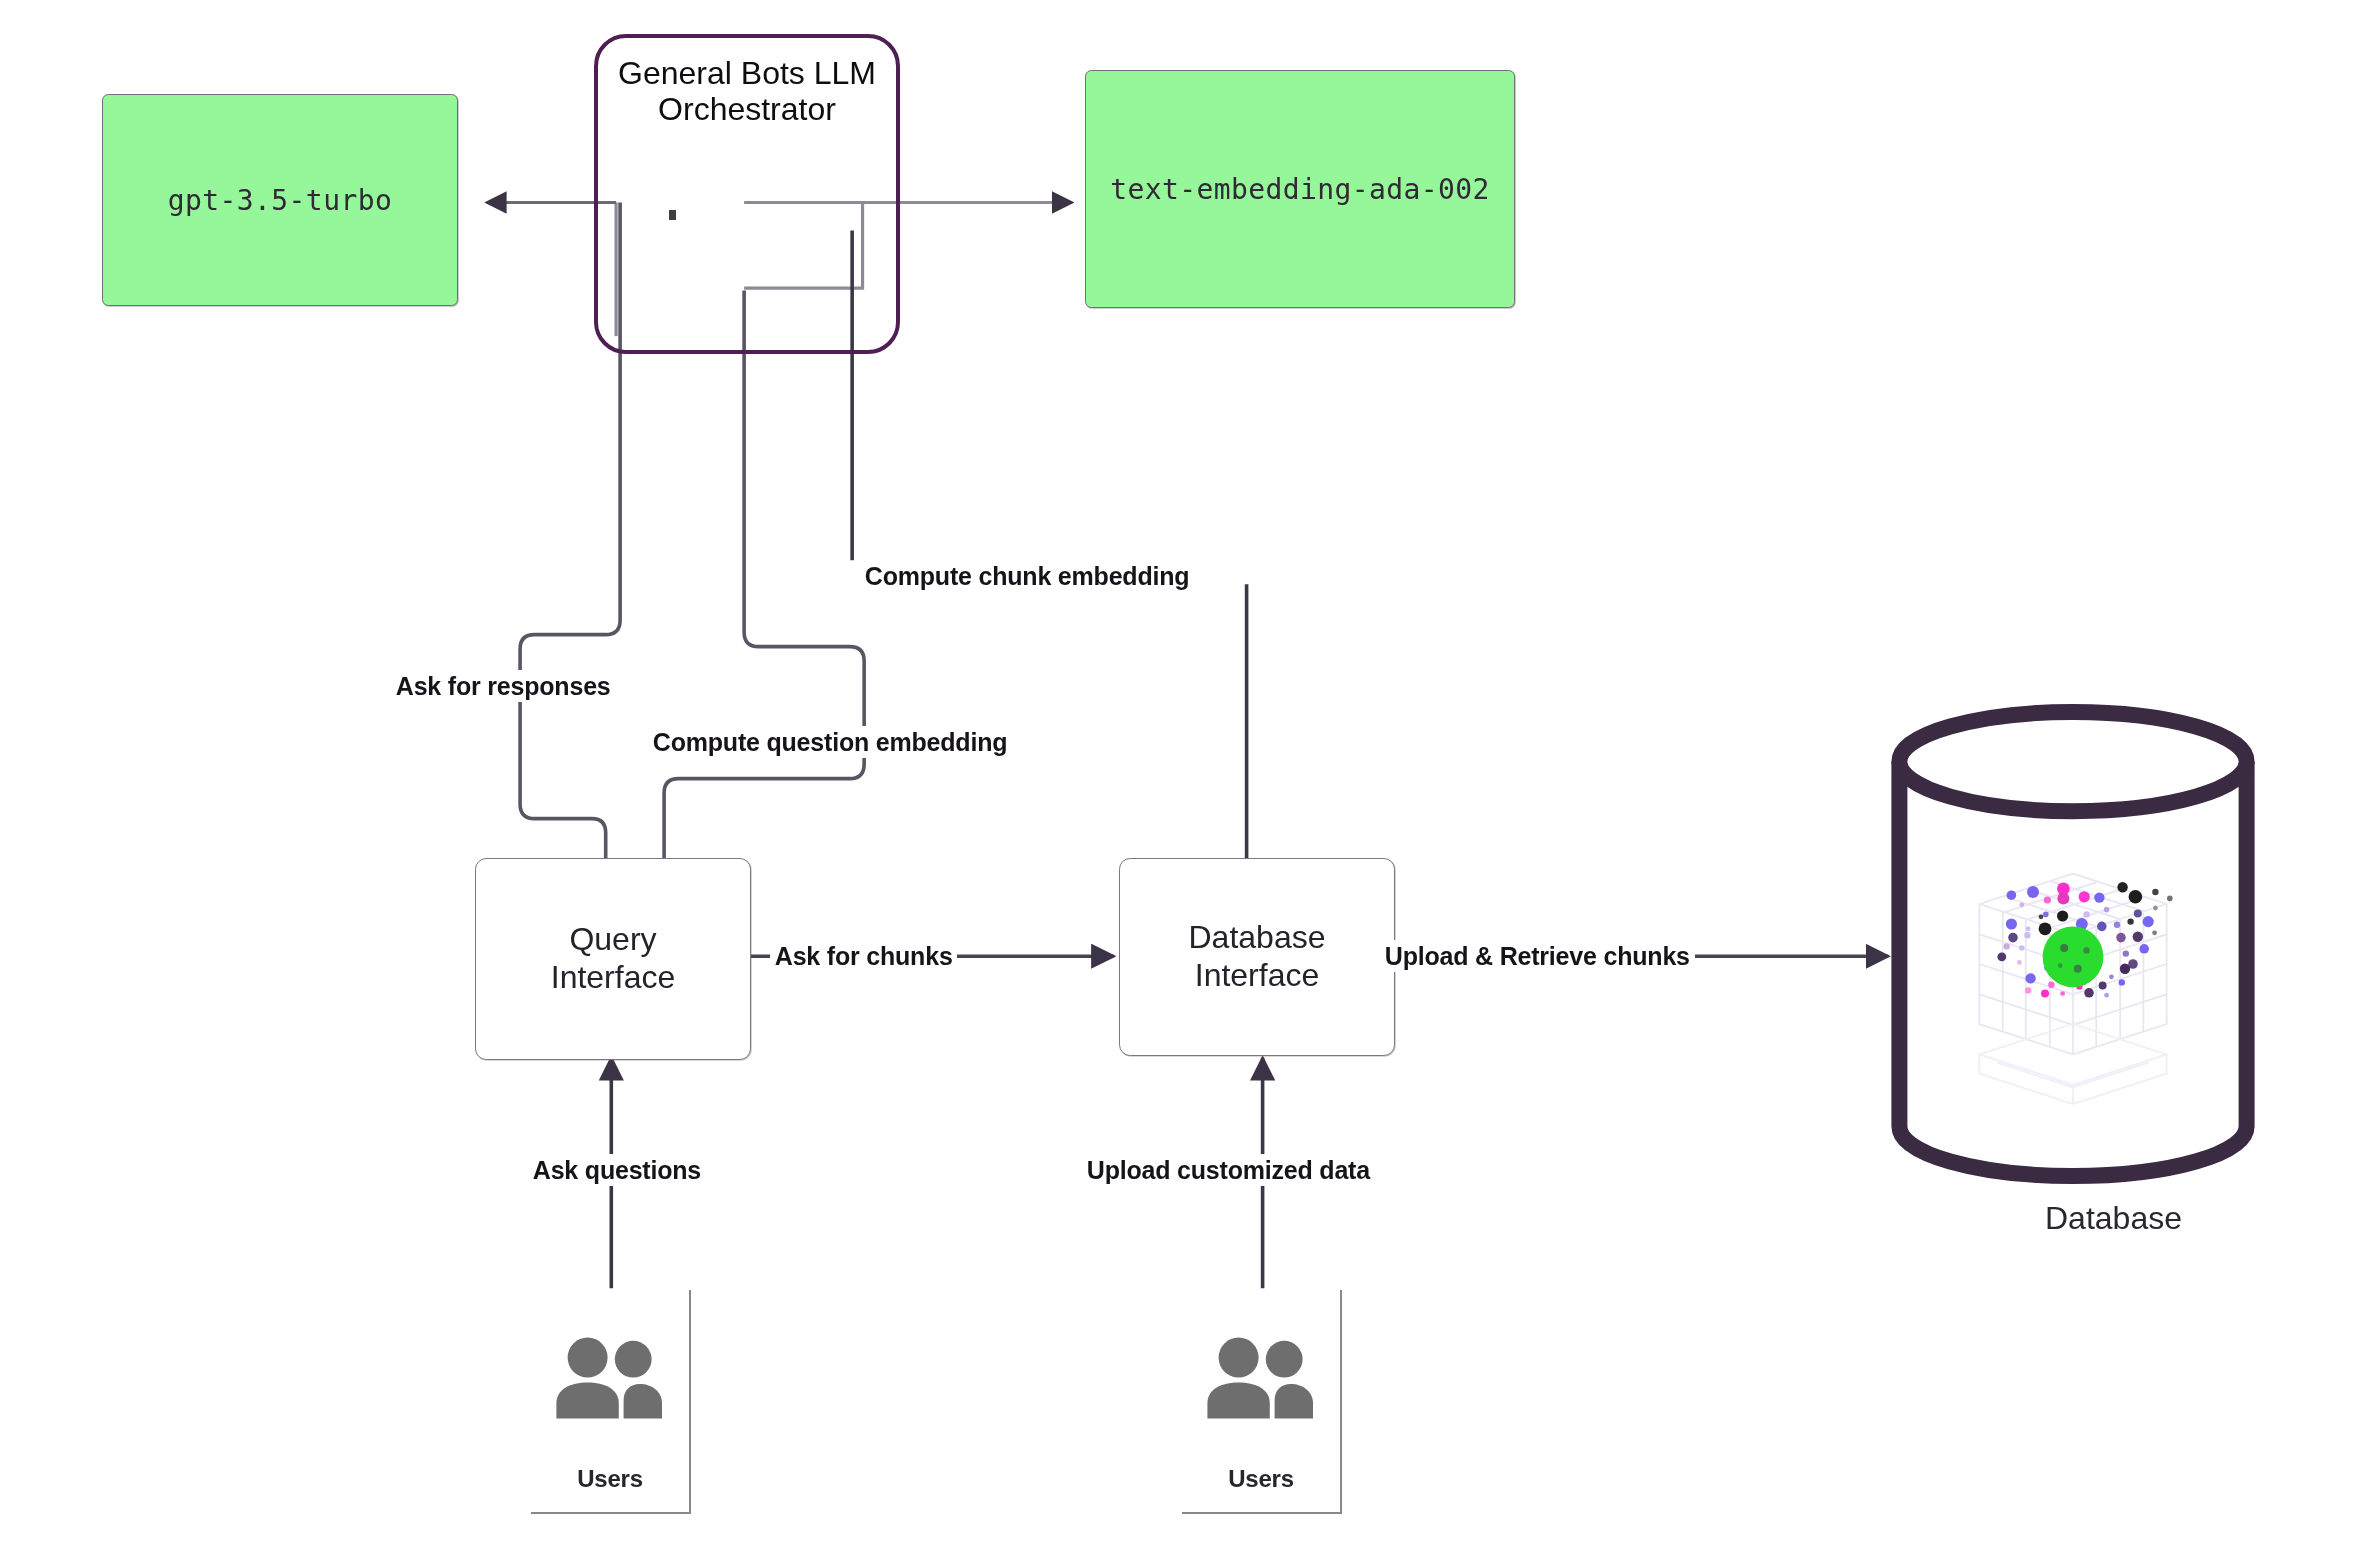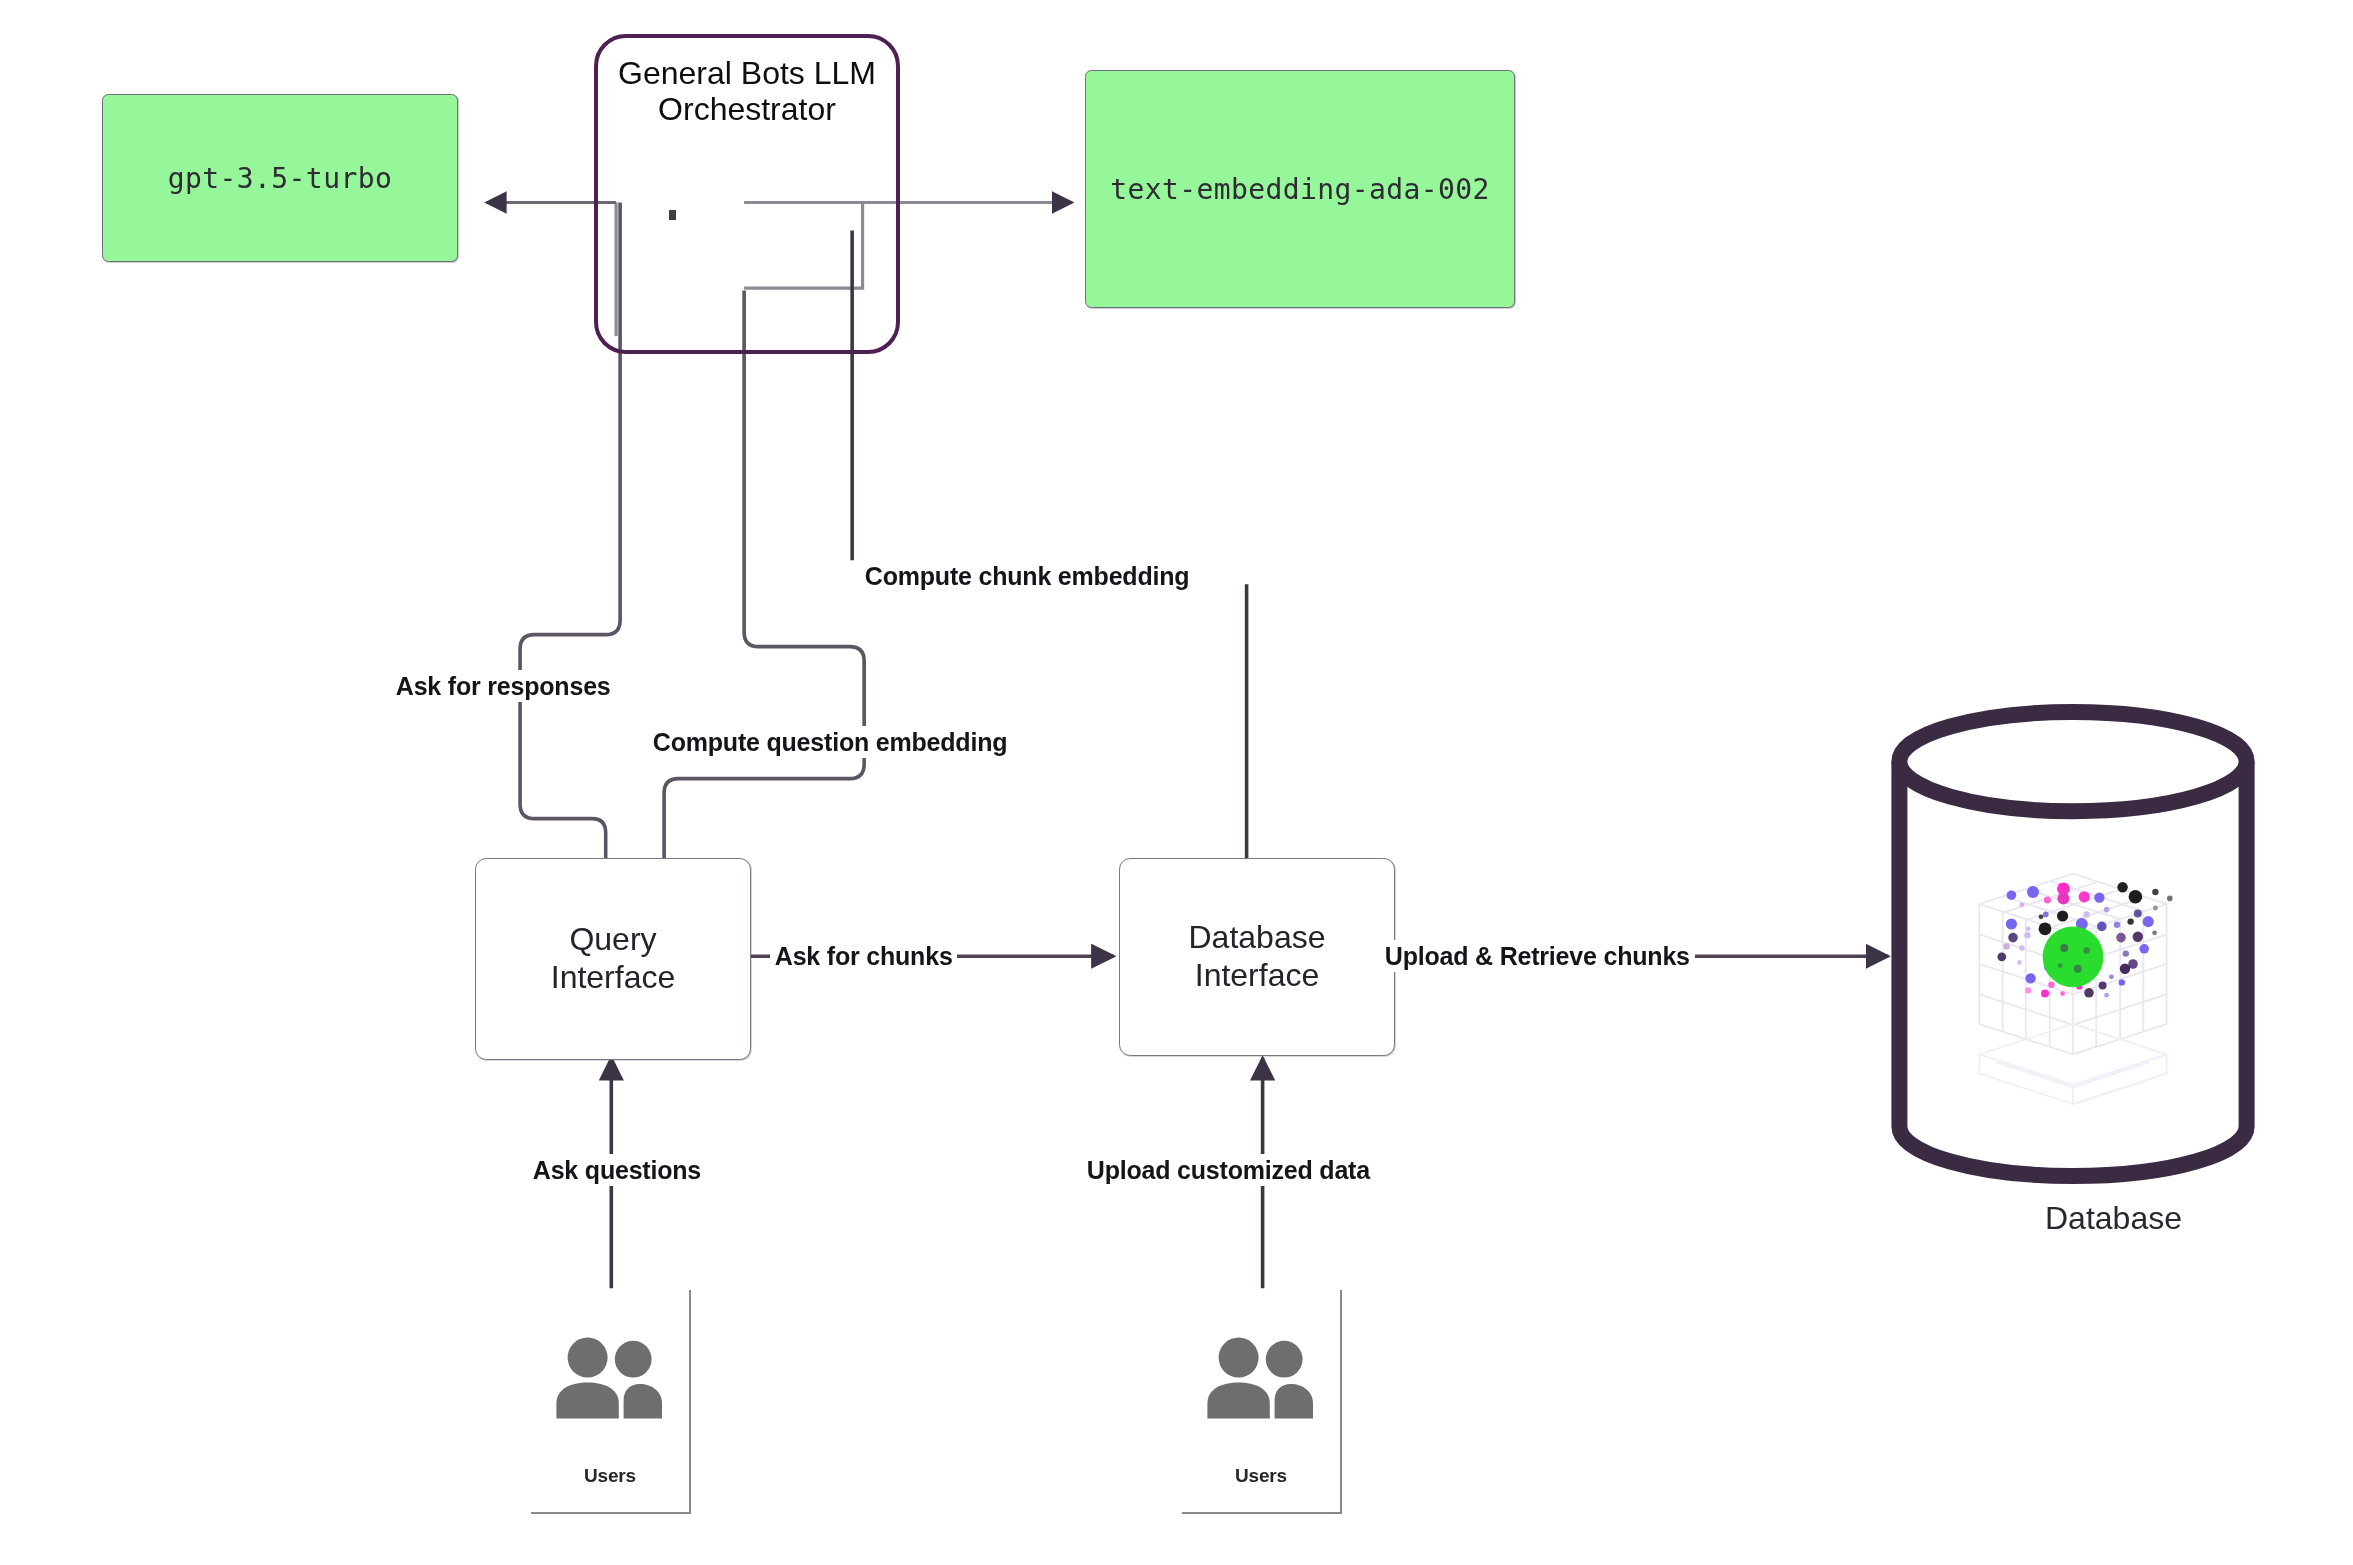--- a/index.html
+++ b/index.html
@@ -102,21 +102,21 @@
     border-bottom: 2.4px solid #8a8792;
     display: flex;
     flex-direction: column;
     align-items: center;
   }
   .users-icon {
     margin-top: 46px;
   }
   .users-caption {
     margin-top: 42px;
-    font-size: 19px;
+    font-size: 24px;
     font-weight: bold;
     color: #28262d;
     letter-spacing: -0.2px;
   }
 
   
   .db-wrap {
     position: absolute;
   }
   .db-caption {
@@ -175,21 +175,21 @@
 
     <g fill="none" stroke="#3d3646" stroke-width="4.5">
       <path d="M 764 1610 L 764 1322" marker-end="url(#arrow)"></path>
     </g>
 
     <g fill="none" stroke="#3d3646" stroke-width="4.5">
       <path d="M 1578 1610 L 1578 1322" marker-end="url(#arrow)"></path>
     </g>
   </svg>
 
-  <div class="node model-box" style="left:102px; top:94px; width:356px; height:168px;">
+  <div class="node model-box" style="left:102px; top:94px; width:356px; height:212px;">
     <span>gpt-3.5-turbo</span>
   </div>
 
   <div class="node model-box" style="left:1085px; top:70px; width:430px; height:238px;">
     <span>text-embedding-ada-002</span>
   </div>
 
   <div class="node orchestrator" style="left:594px; top:34px; width:306px; height:320px;">
     <div style="display:flex; flex-direction:column;">
       <span>General Bots LLM</span>

